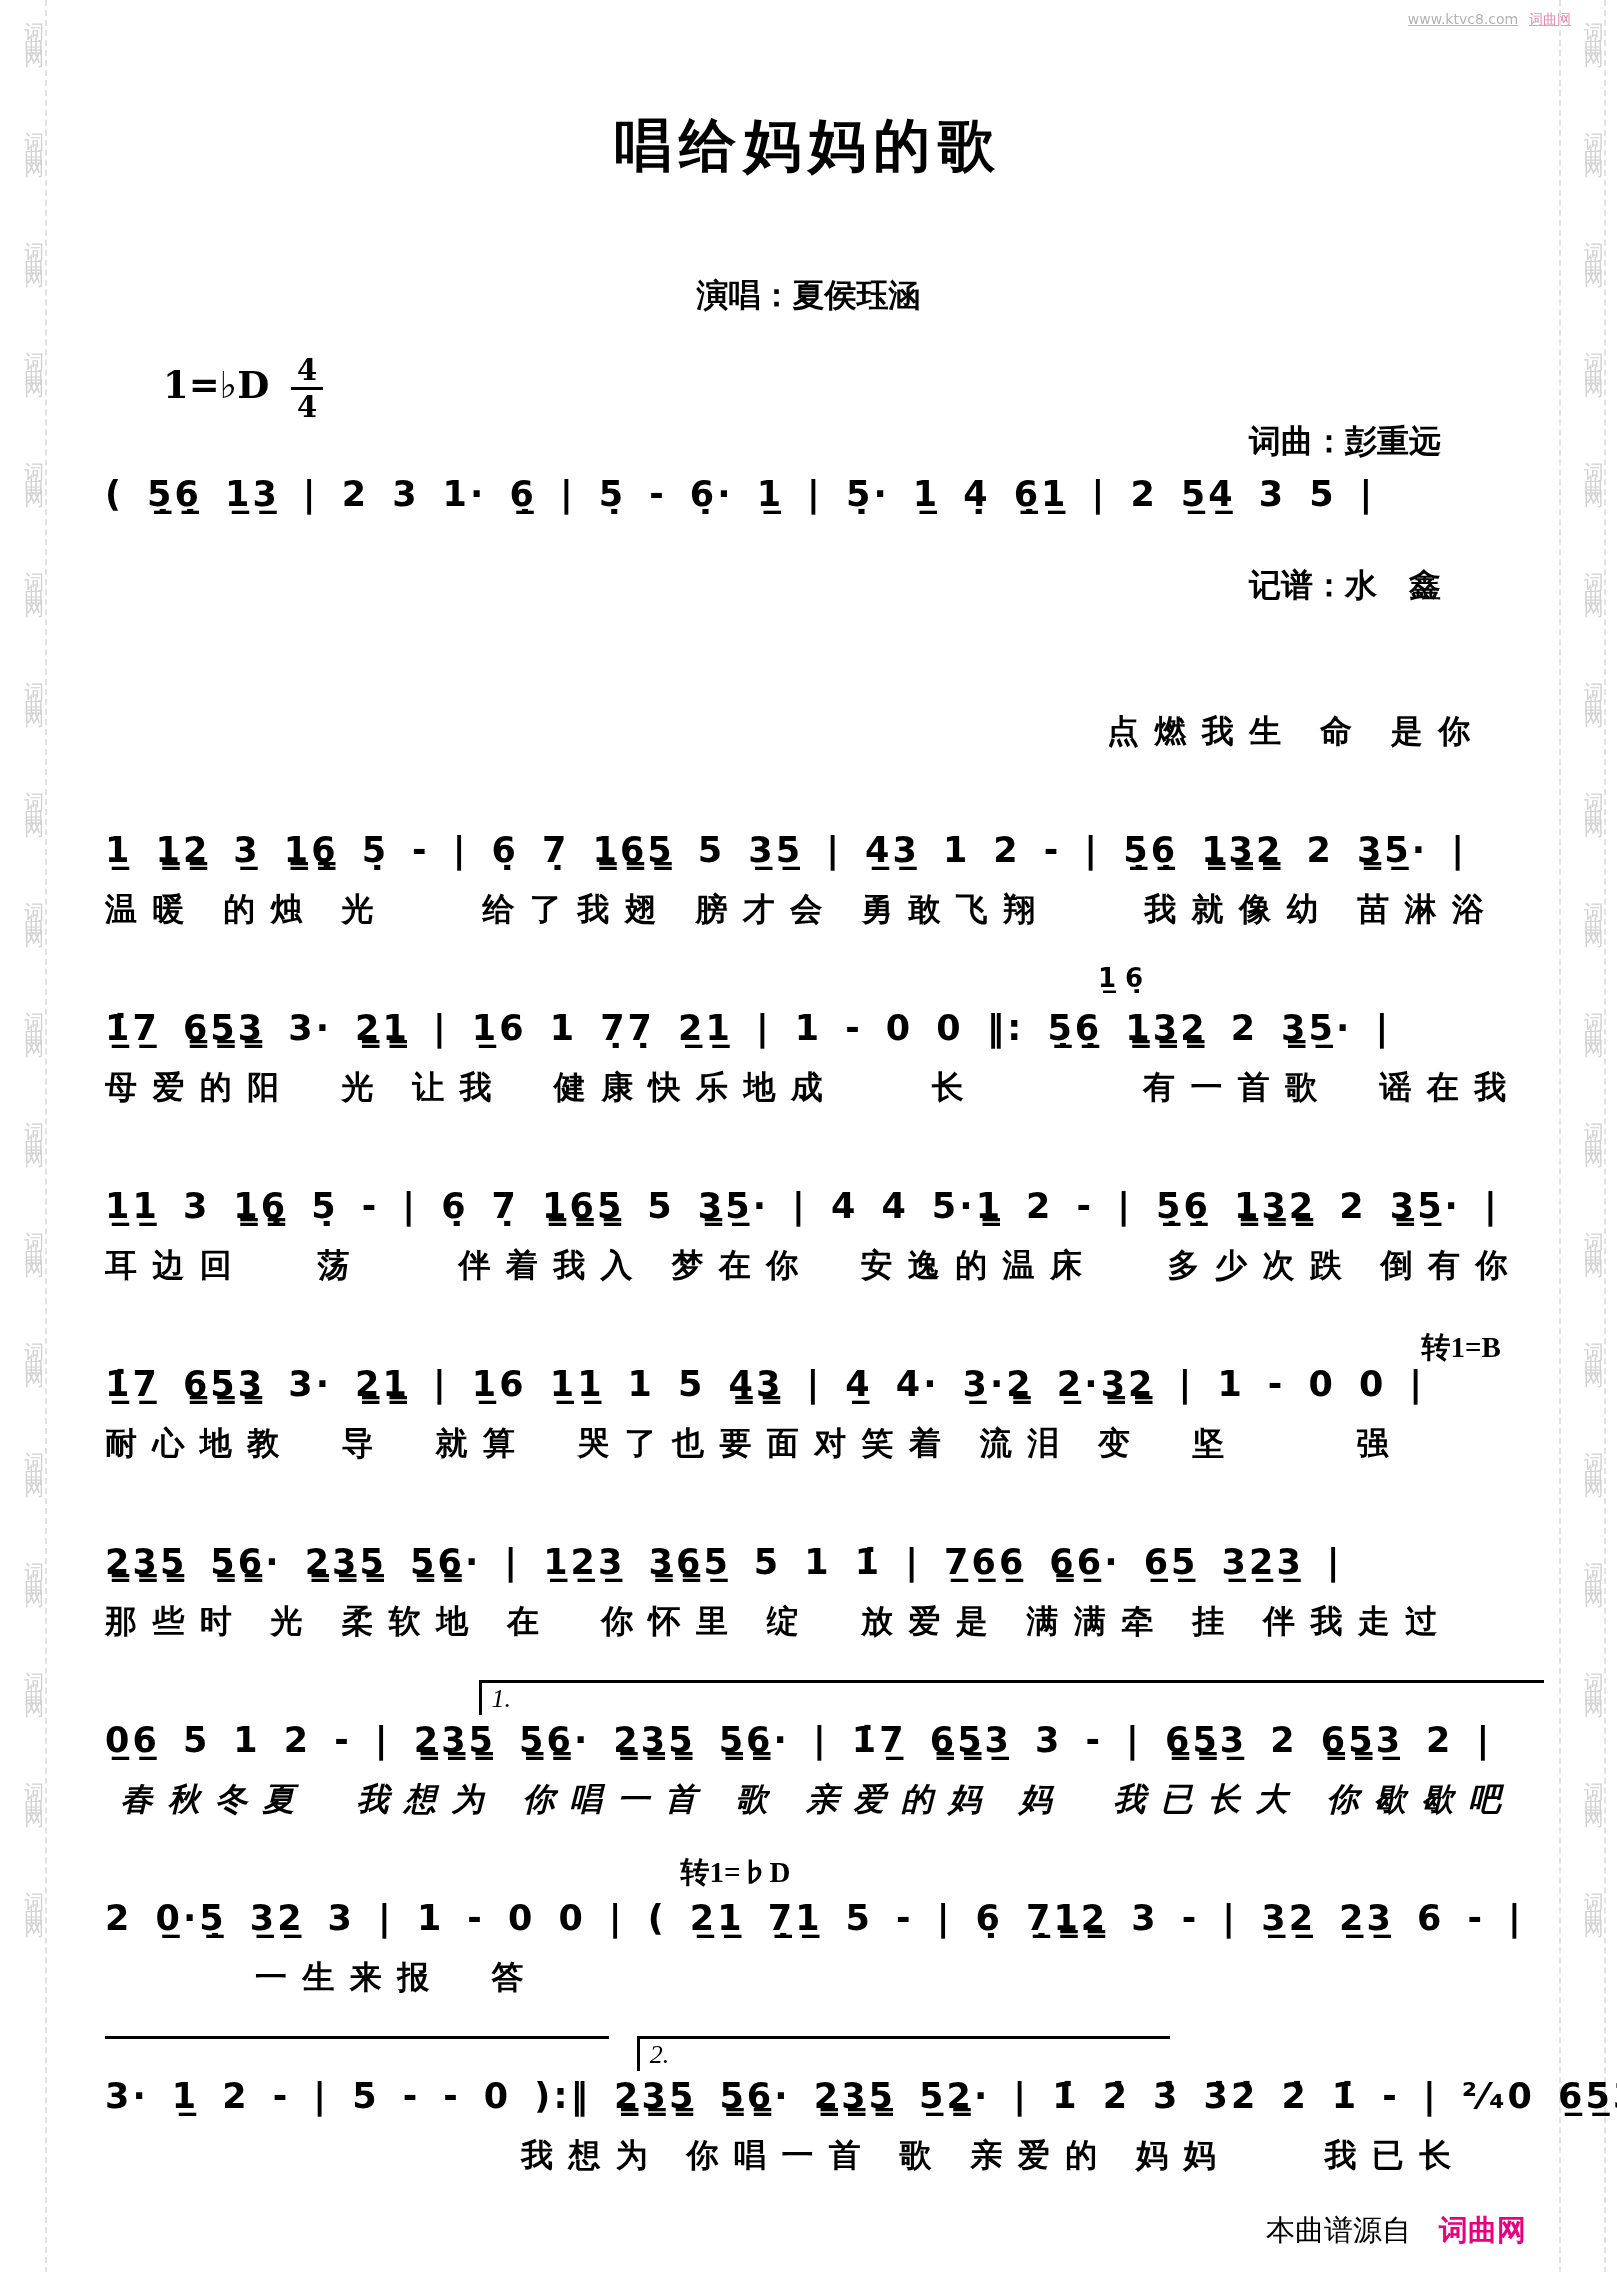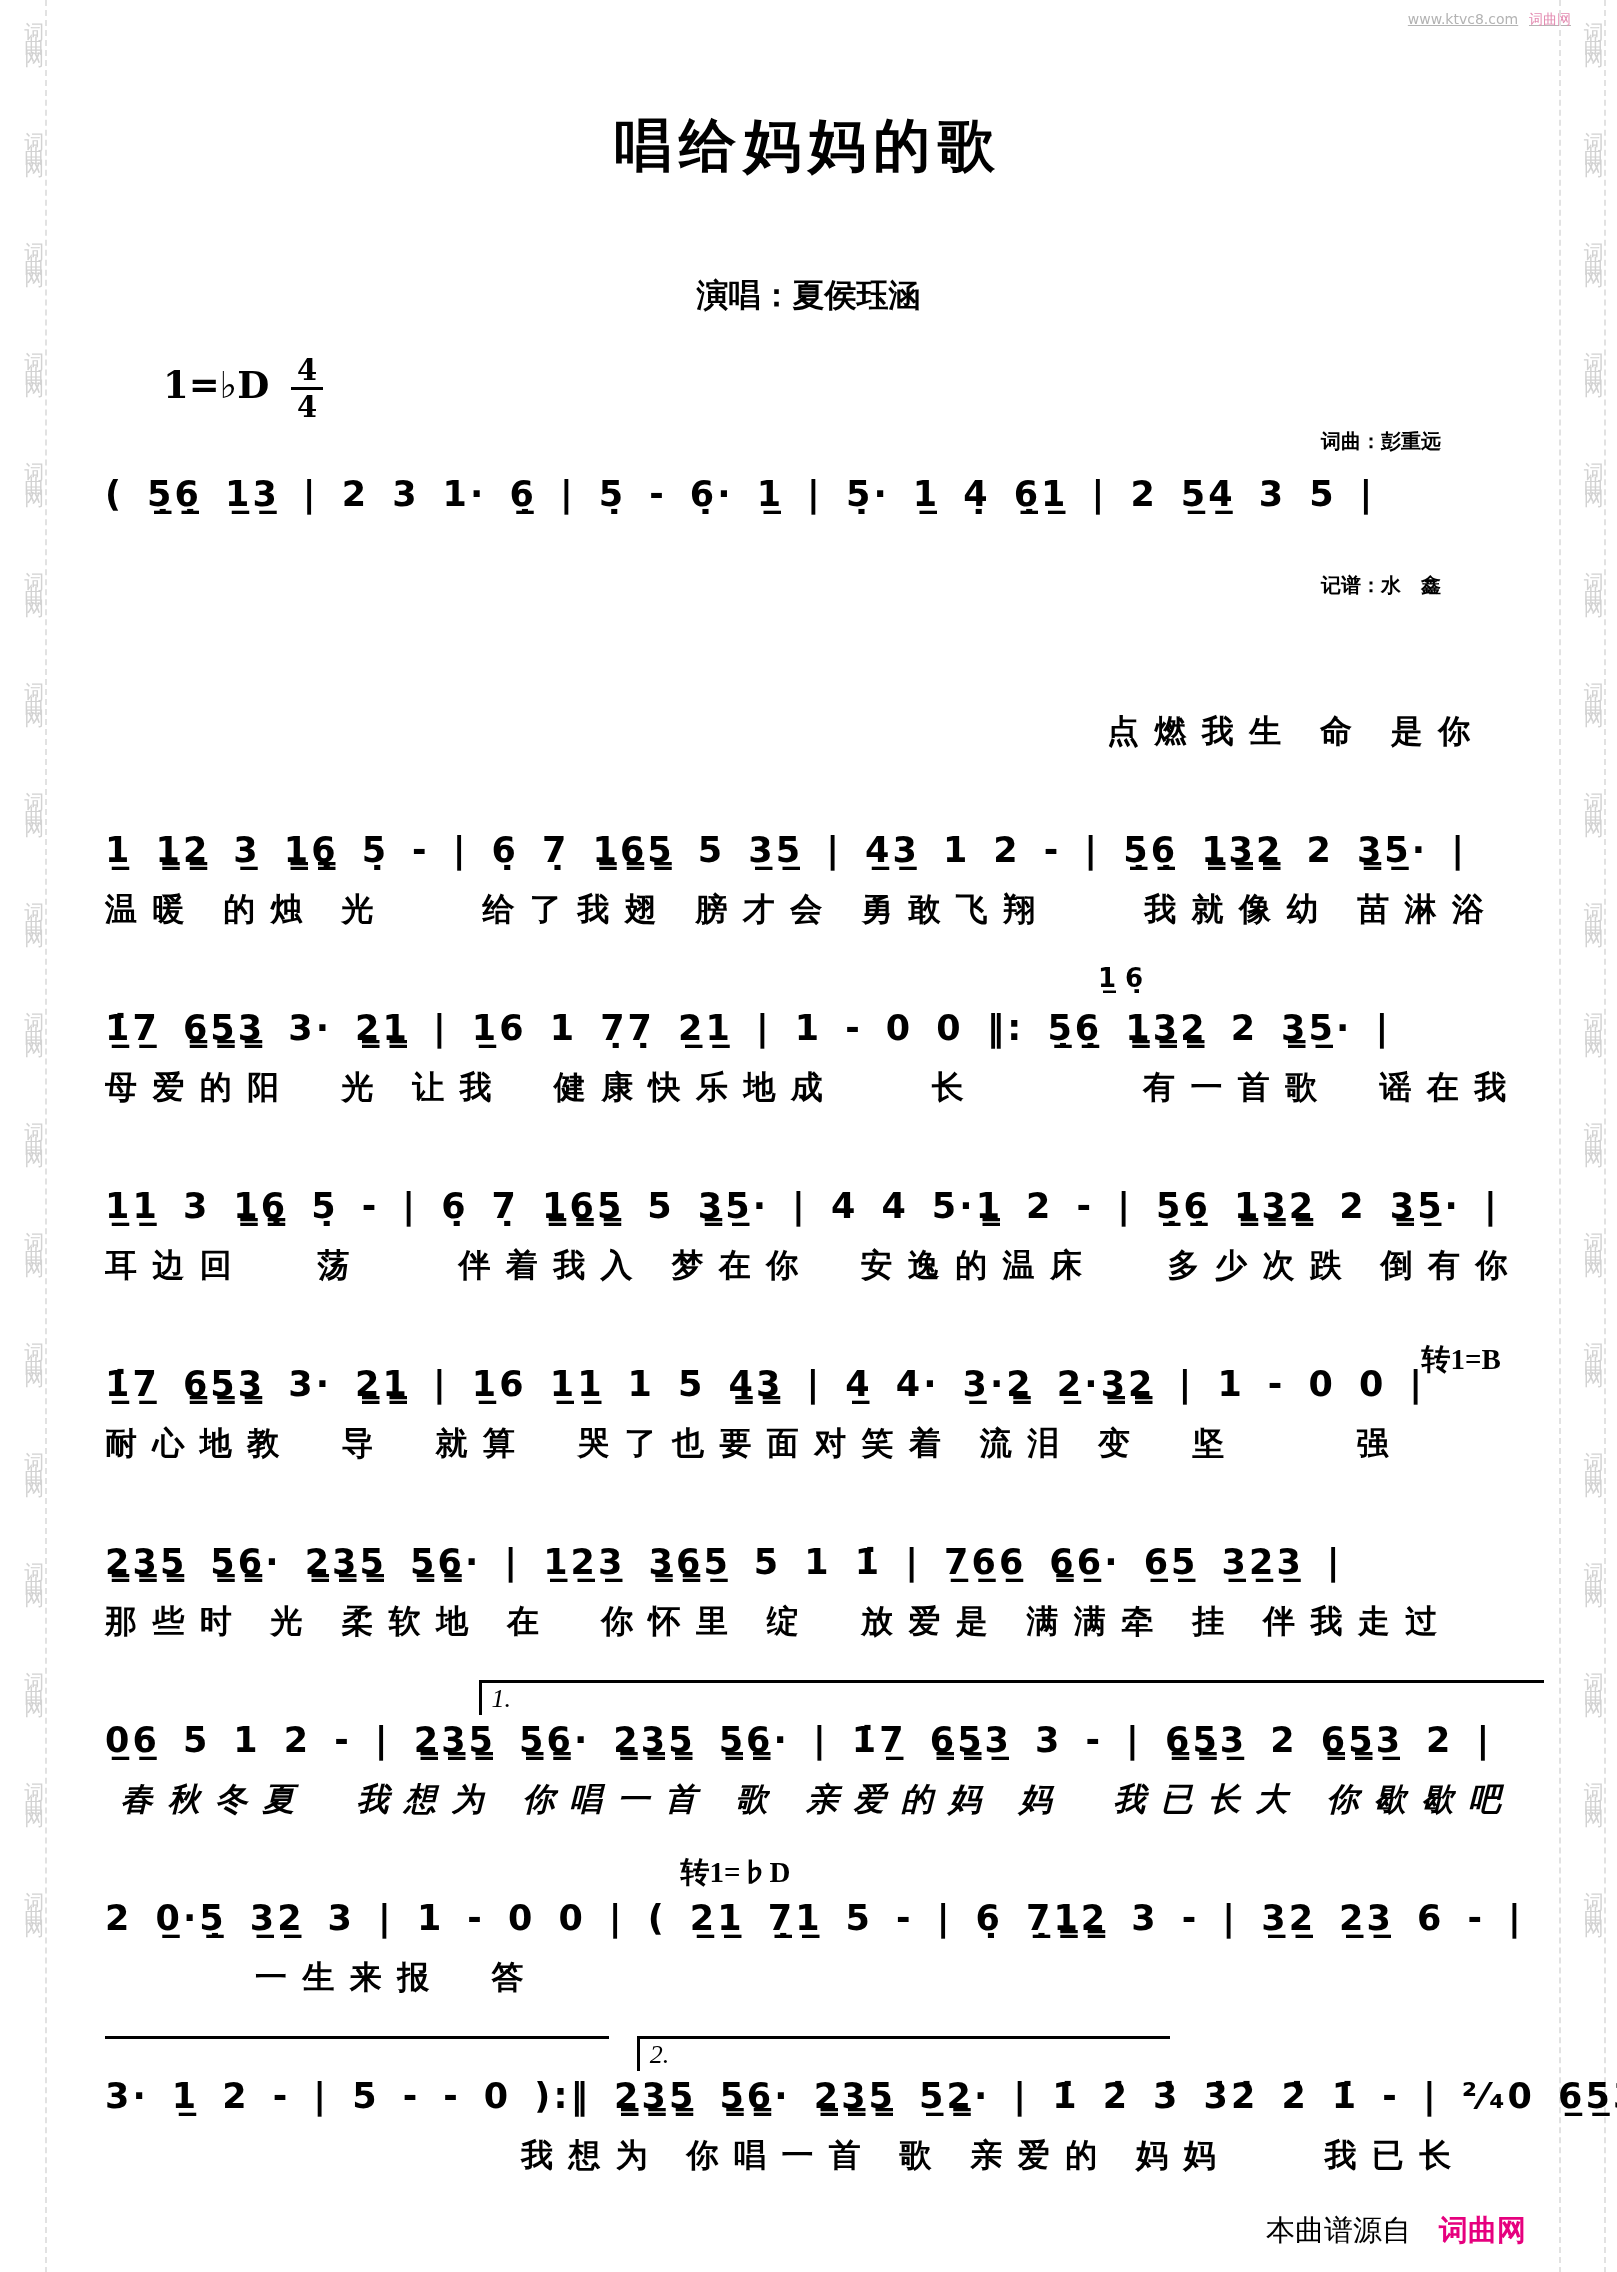--- a/index.html
+++ b/index.html
@@ -26,21 +26,21 @@
     position:absolute;top:108px;left:0;right:0;text-align:center;
     font-size:57px;font-weight:bold;letter-spacing:7.7px;
     font-family:"Liberation Serif",serif;
   }
   .performer{
     position:absolute;top:274px;left:0;right:0;text-align:center;
     font-size:32px;font-weight:600;font-family:"Liberation Serif",serif;
   }
   .credits{
     position:absolute;top:321px;right:176px;
-    font-size:20px;line-height:48px;font-weight:600;white-space:pre;
+    font-size:32px;line-height:48px;font-weight:600;white-space:pre;
     font-family:"Liberation Serif",serif;text-align:left;
   }
   .keyline{
     position:absolute;left:163px;top:356px;
     font-size:37px;font-weight:bold;font-family:"DejaVu Serif",serif;
   }
   .frac{display:inline-flex;flex-direction:column;align-items:center;vertical-align:middle;margin-left:21.6px;font-size:29px;line-height:1;}
   .frac .top{border-bottom:3.9px solid #000;padding:0 6.2px 2.3px;}
   .frac .bot{padding-top:2.3px;}
   
@@ -51,21 +51,21 @@
     font-family:"DejaVu Sans",sans-serif;font-weight:bold;
     font-size:35px;letter-spacing:3.1px;word-spacing:7.7px;white-space:pre;
   }
   .lyrics{
     position:absolute;top:103px;left:0;right:0;
     font-family:"Liberation Serif",serif;font-weight:700;
     font-size:32px;letter-spacing:15.4px;word-spacing:0;white-space:pre;
   }
   .ann{position:absolute;top:0;font-weight:bold;font-size:26px;font-family:"DejaVu Sans",sans-serif;}
   .sys4 .ann{left:69%;}
-  .sys6 .ann{right:3%;top:21px;font-size:29px;font-family:"Liberation Serif",serif;}
+  .sys6 .ann{right:3%;top:9px;font-size:29px;font-family:"Liberation Serif",serif;}
   .sys9 .ann{left:40%;top:0;font-size:29px;font-family:"Liberation Serif",serif;}
   .volta{
     position:absolute;top:4.6px;height:35px;box-sizing:border-box;
     border-top:3.1px solid #000;border-left:3.1px solid #000;
     font-size:26px;font-style:italic;font-family:"Liberation Serif",serif;
     padding:1.5px 0 0 9.3px;
   }
   .sys8 .volta{left:26%;right:0;}
   .sys10 .volta{left:37%;width:37%;}
   .sys10 .overline{position:absolute;top:4.6px;left:0;width:35%;height:0;border-top:3.1px solid #000;}

